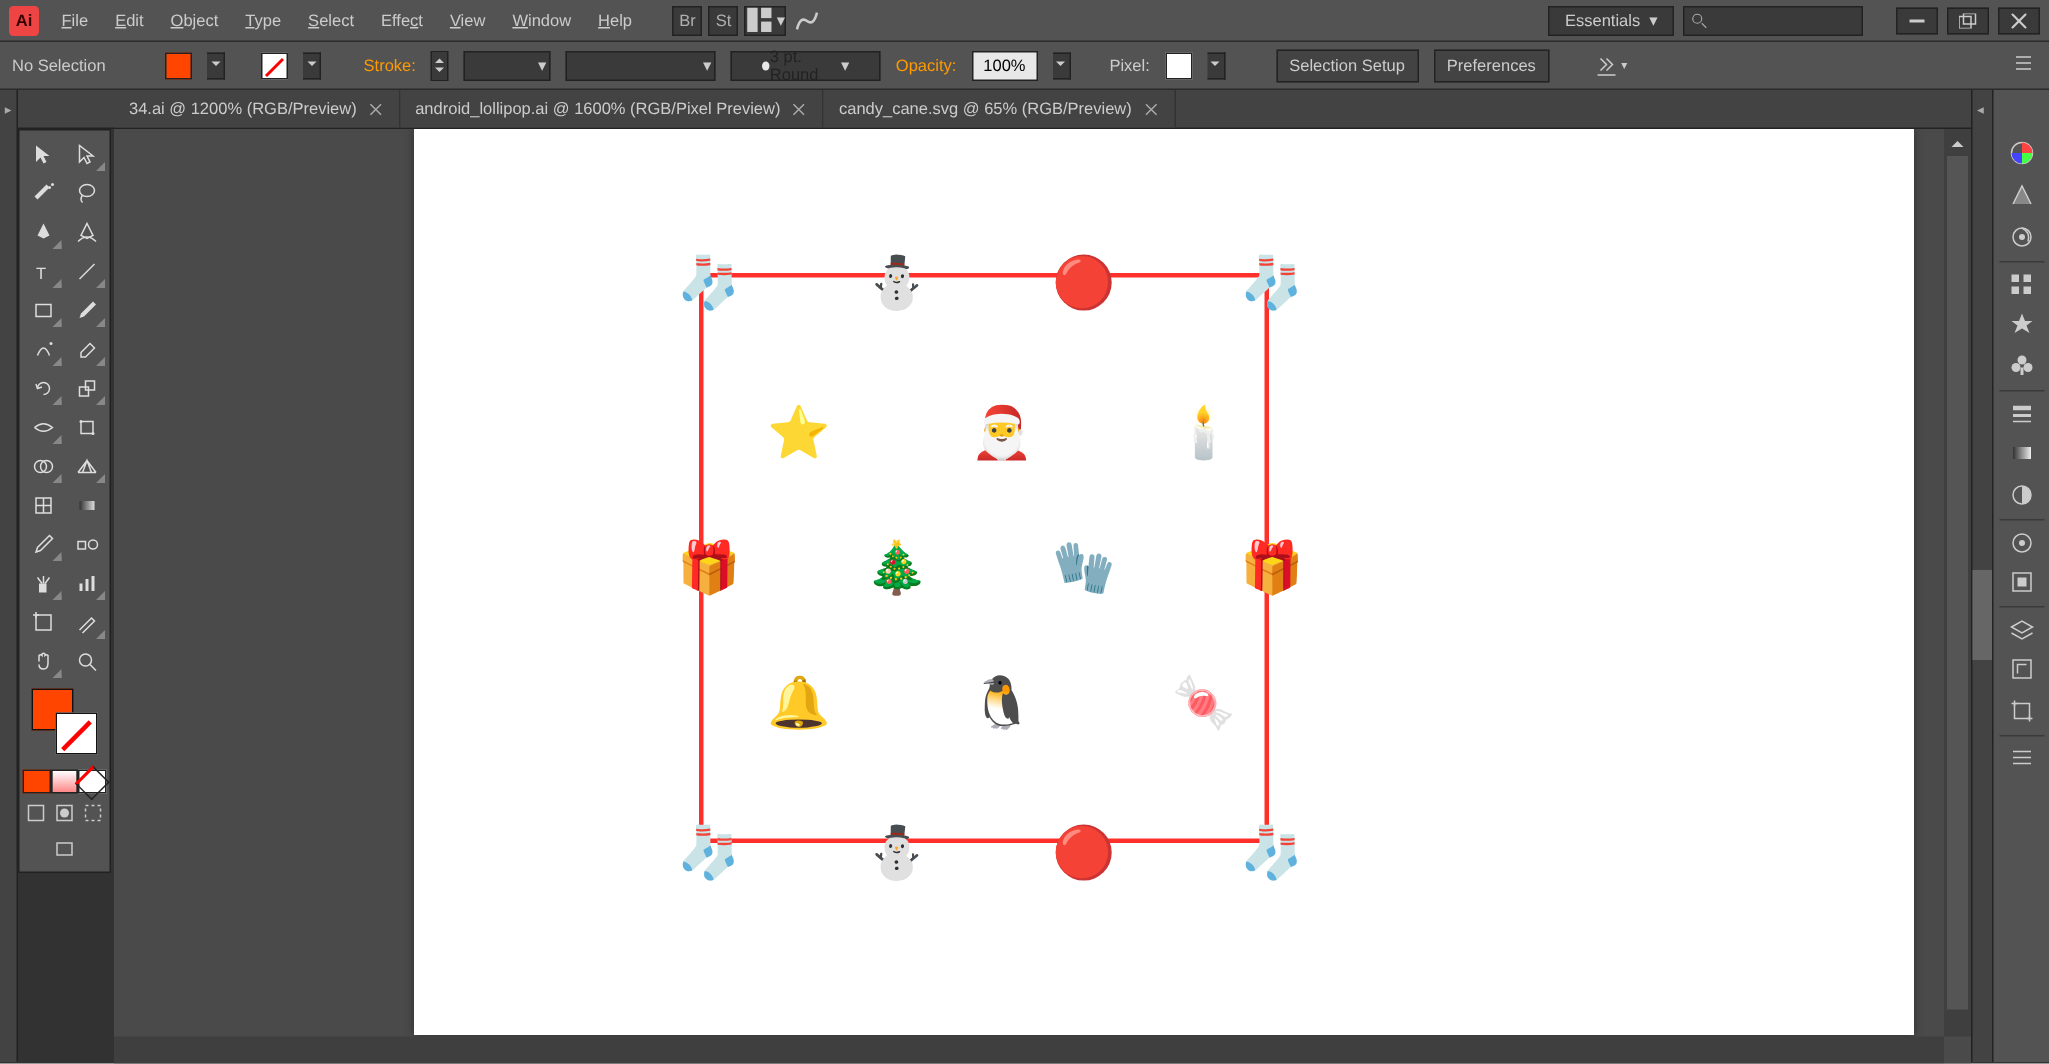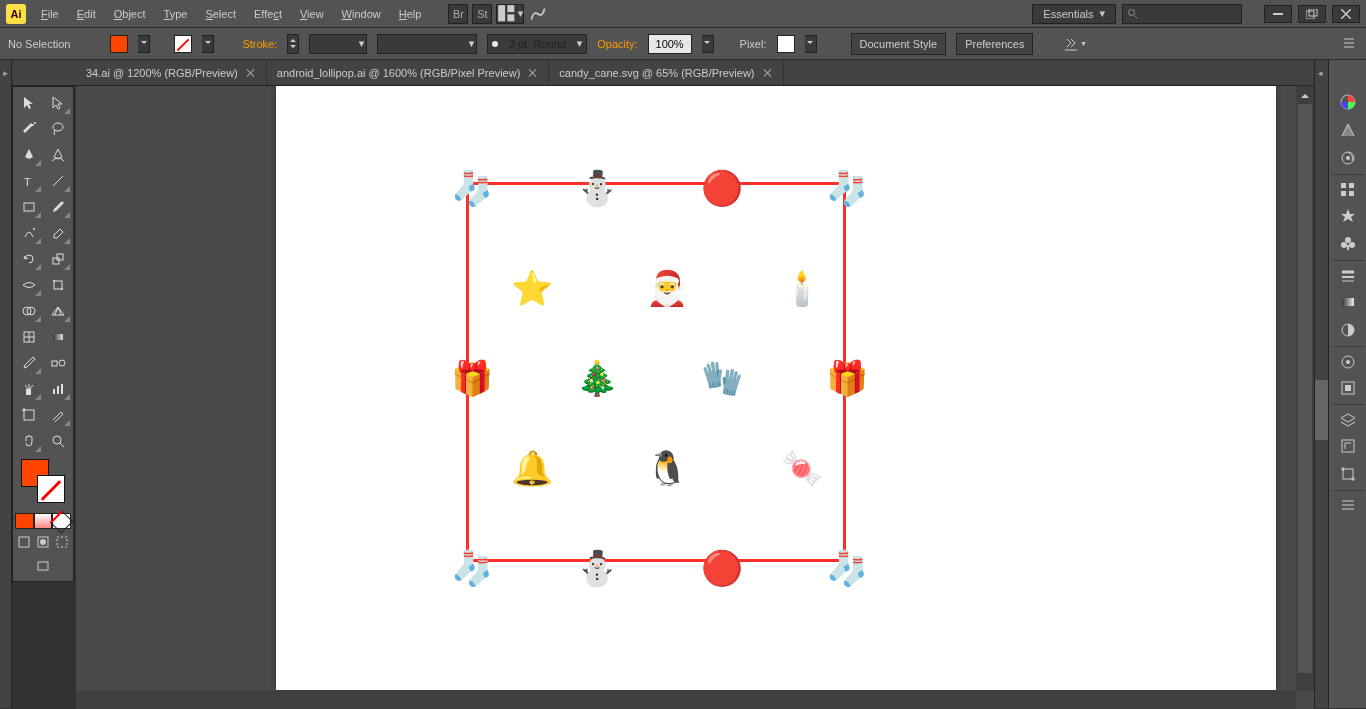--- a/index.html
+++ b/index.html
@@ -1,19 +1,19 @@
 <!DOCTYPE html>
 <html><head>
 <meta charset="utf-8">
 <style>
 *{margin:0;padding:0;box-sizing:border-box;font-family:"Segoe UI",Tahoma,sans-serif;font-size:11px;color:#ccc;user-select:none}
 body{background:#323232;width:1366px;height:709px;overflow:hidden;position:relative}
 
 .menubar{height:28px;background:#535353;display:flex;align-items:center;padding:0 6px;border-bottom:1px solid #2a2a2a}
-.ai-logo{width:20px;height:20px;background:#fde047;border-radius:3px;display:flex;align-items:center;justify-content:center;margin-right:6px;color:#330000;font-weight:bold;font-size:11px}
+.ai-logo{width:20px;height:20px;background:#ef4444;border-radius:3px;display:flex;align-items:center;justify-content:center;margin-right:6px;color:#330000;font-weight:bold;font-size:11px}
 .menu-item{padding:0 9px;height:28px;line-height:28px;cursor:default}
 .menu-item .ul{text-decoration:underline}
 .win-btn{width:28px;height:18px;background:#3a3a3a;display:flex;align-items:center;justify-content:center;border:1px solid #222}
 .workspace-sel{margin-left:auto;display:flex;gap:6px;align-items:center}
 .workspace-box{background:#3a3a3a;border:1px solid #222;height:20px;padding:0 10px;display:flex;align-items:center;gap:6px}
 .searchbox{background:#3a3a3a;border:1px solid #222;height:20px;width:120px;display:flex;align-items:center;padding:0 4px}
 .small-icon-btn{width:20px;height:20px;border:1px solid #222;display:flex;align-items:center;justify-content:center;margin:0 2px;background:#3a3a3a}
 .ico{opacity:.8}
 
 .controlbar{height:32px;background:#535353;display:flex;align-items:center;padding:0 8px;border-bottom:1px solid #2a2a2a;gap:10px}
@@ -152,34 +152,34 @@
   <div class="stroke-arrows">
       <div></div>
       <div></div>
     </div>
   <div class="wide-drop" style="width:58px">
       <span style="margin-right:2px">▾</span>
     </div>
   <div class="wide-drop" style="width:100px">
       <span style="margin-right:2px">▾</span>
     </div>
-  <div class="wide-drop" style="width:100px;justify-content:space-between;padding:0 4px">
+  <div class="wide-drop" style="width:100px;justify-content:space-between;padding:0 20px">
     <span style="color:#333;background:#e8e8e8;border-radius:50%;width:6px;height:6px;display:inline-block"></span>
     <span style="color:#222;background:none">3 pt. Round</span>
     <span>▾</span>
   </div>
   <span class="stroke-lbl">Opacity:</span>
   <div class="opacity-field">100%</div>
   <span class="dd"></span>
   <div style="width:6px"></div>
   <span class="ctrl-label">Pixel:</span>
   <span class="swatch" style="background:#fff"></span>
     <span class="dd"></span>
   <div style="width:14px"></div>
-  <div class="btn">Document Style</div>
+  <div class="btn">Selection Setup</div>
   <div class="btn">Preferences</div>
   <div style="width:10px"></div>
   <div style="display:flex;align-items:center;gap:2px">
     <svg width="16" height="16" viewBox="0 0 16 16">
         <path d="M4 3 L8 7 L4 11 M8 3 L12 7 L8 11" stroke="#ccc" fill="none"></path>
         <line x1="2" y1="14" x2="14" y2="14" stroke="#ccc"></line>
       </svg>
       <span style="font-size:8px">▾</span>
   </div>
   <div style="margin-left:auto">

